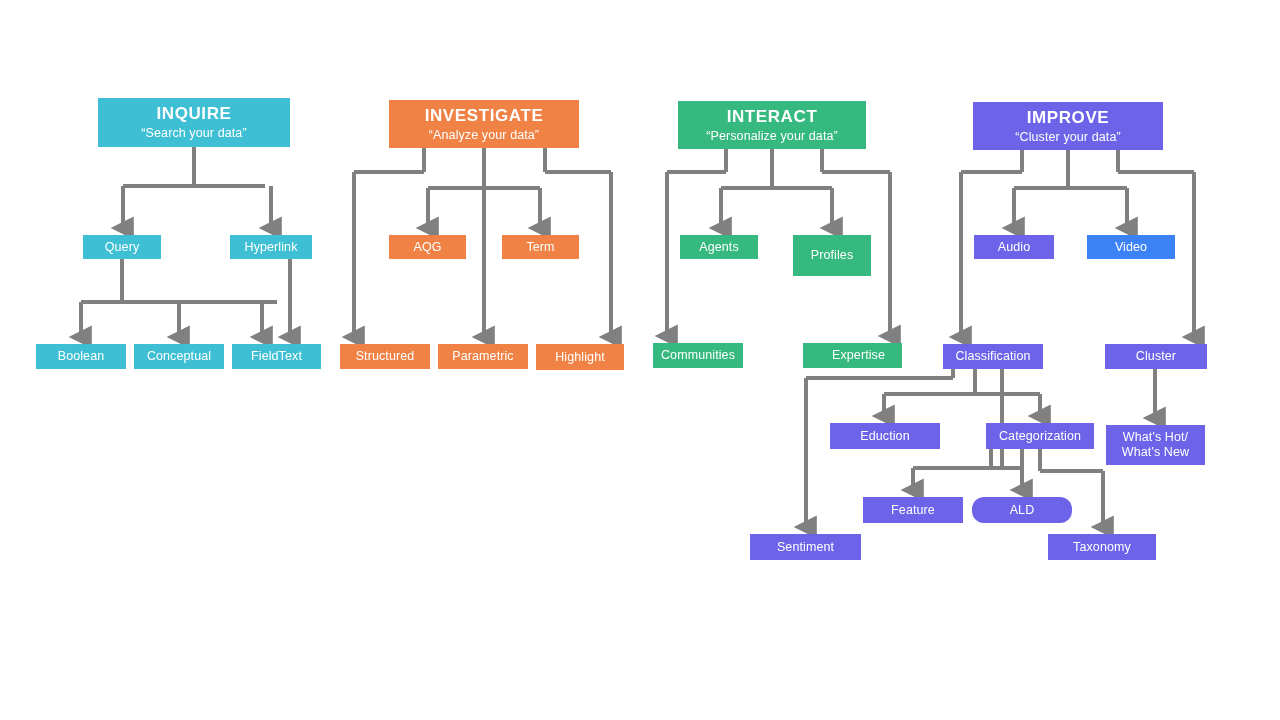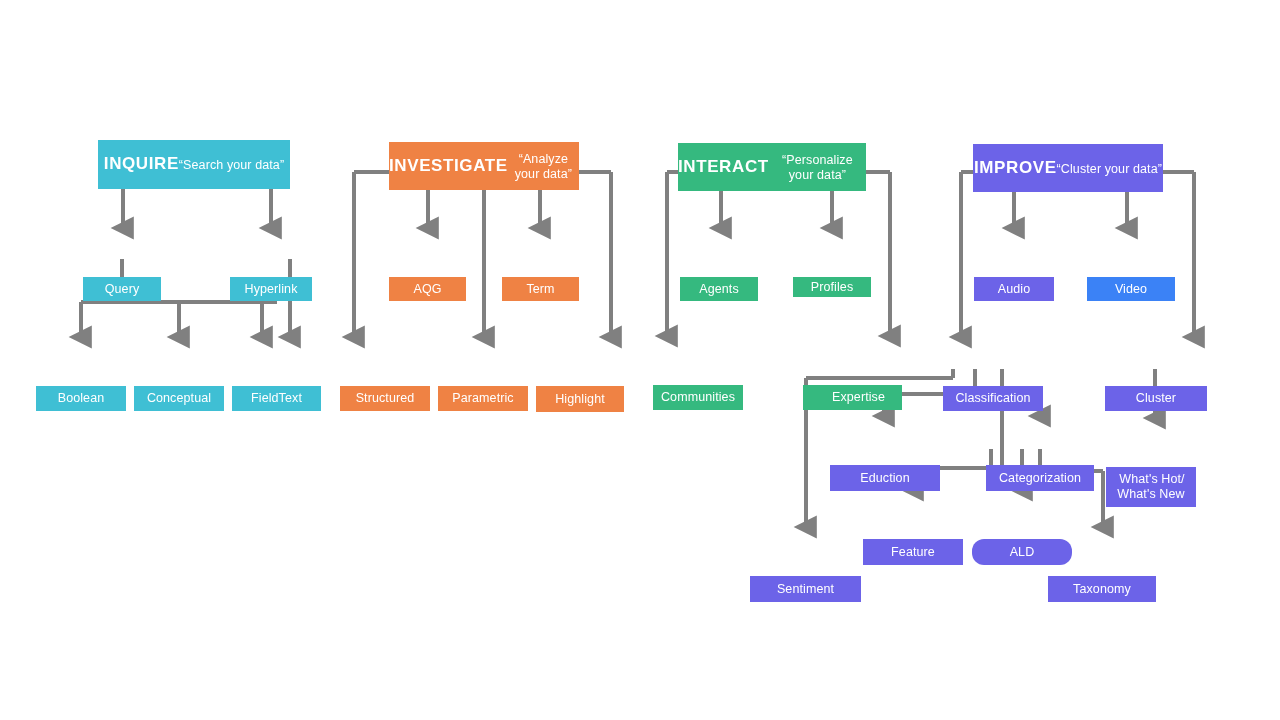--- a/index.html
+++ b/index.html
@@ -23,26 +23,26 @@
     position: absolute;
     top: 0;
     left: 0;
     width: 1280px;
     height: 720px;
   }
   .node {
     position: absolute;
     box-sizing: border-box;
     display: flex;
+    flex-direction: column;
     align-items: center;
     justify-content: center;
     color: #ffffff;
     text-align: center;
     line-height: 1.18;
-    margin-top: 42px;
   }
   .node.header-node {
     font-weight: bold;
   }
   .node-title {
     font-size: 17px;
     font-weight: bold;
     letter-spacing: 0.6px;
   }
   .node-subtitle {
@@ -174,21 +174,21 @@
       </div>
       <div class="node" style="left: 438px; top: 344px; width: 90px; height: 25px; background: rgb(239, 130, 68);">
         <span class="node-label">Parametric</span>
       </div>
       <div class="node" style="left: 536px; top: 344px; width: 88px; height: 26px; background: rgb(239, 130, 68);">
         <span class="node-label">Highlight</span>
       </div>
       <div class="node" style="left: 680px; top: 235px; width: 78px; height: 24px; background: rgb(53, 185, 127);">
         <span class="node-label">Agents</span>
       </div>
-      <div class="node" style="left: 793px; top: 235px; width: 78px; height: 20px; background: rgb(53, 185, 127);">
+      <div class="node" style="left: 793px; top: 235px; width: 78px; height: 41px; background: rgb(53, 185, 127);">
         <span class="node-label">Profiles</span>
       </div>
       <div class="node" style="left: 653px; top: 343px; width: 90px; height: 25px; background: rgb(53, 185, 127); align-items: center;">
         <span class="node-label">Communities</span>
       </div>
       <div class="node" style="left: 803px; top: 343px; width: 99px; height: 25px; background: rgb(53, 185, 127); padding-left: 12px;">
         <span class="node-label">Expertise</span>
       </div>
       <div class="node" style="left: 974px; top: 235px; width: 80px; height: 24px; background: rgb(108, 99, 232);">
         <span class="node-label">Audio</span>
@@ -201,21 +201,21 @@
       </div>
       <div class="node" style="left: 1105px; top: 344px; width: 102px; height: 25px; background: rgb(108, 99, 232);">
         <span class="node-label">Cluster</span>
       </div>
       <div class="node" style="left: 830px; top: 423px; width: 110px; height: 26px; background: rgb(108, 99, 232);">
         <span class="node-label">Eduction</span>
       </div>
       <div class="node" style="left: 986px; top: 423px; width: 108px; height: 26px; background: rgb(108, 99, 232);">
         <span class="node-label">Categorization</span>
       </div>
-      <div class="node" style="left: 1106px; top: 425px; width: 90px; height: 40px; background: rgb(108, 99, 232); text-align: right;">
+      <div class="node" style="left: 1106px; top: 425px; width: 99px; height: 40px; background: rgb(108, 99, 232);">
         <span class="node-label">What's Hot/
 What's New</span>
       </div>
       <div class="node" style="left: 863px; top: 497px; width: 100px; height: 26px; background: rgb(108, 99, 232);">
         <span class="node-label">Feature</span>
       </div>
       <div class="node" style="left: 972px; top: 497px; width: 100px; height: 26px; background: rgb(108, 99, 232); border-radius: 12px;">
         <span class="node-label">ALD</span>
       </div>
       <div class="node" style="left: 750px; top: 534px; width: 111px; height: 26px; background: rgb(108, 99, 232);">

